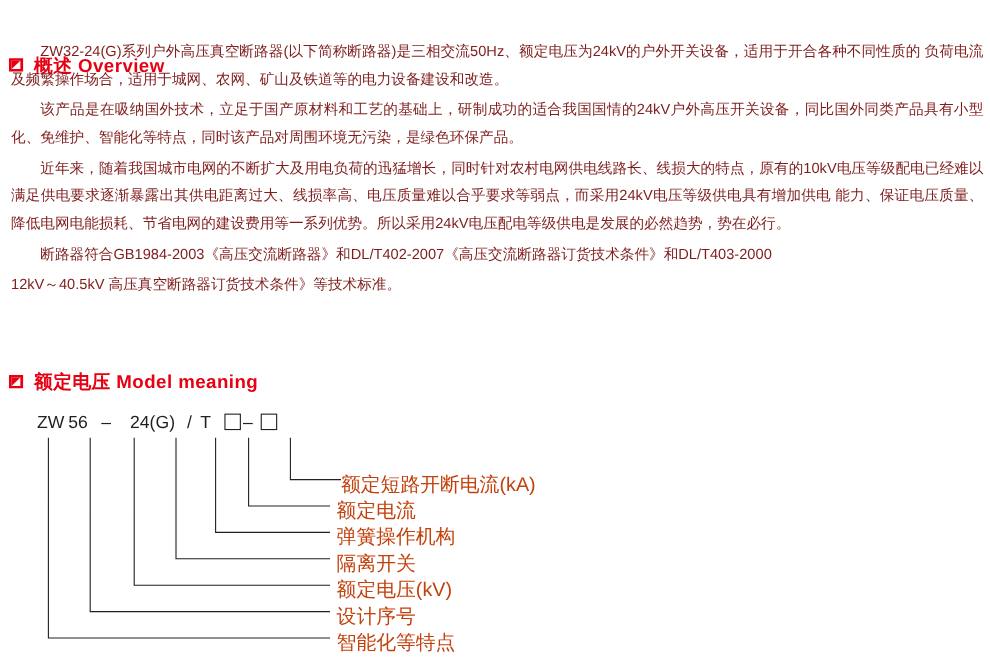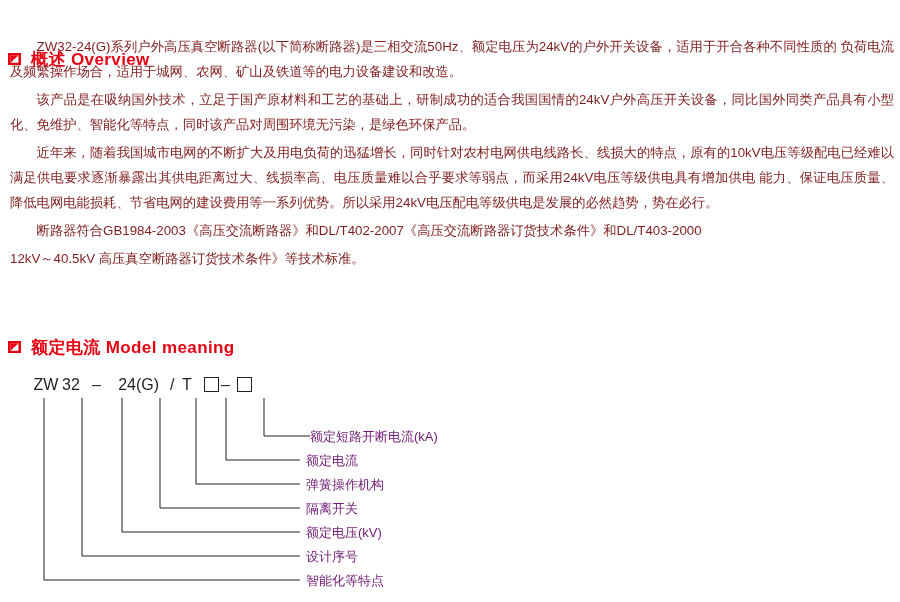--- a/index.html
+++ b/index.html
@@ -107,22 +107,22 @@
   .leader-svg {
     position: absolute;
     left: 0;
     top: 0;
     width: 900px;
     height: 228px;
   }
 
   .leader-label {
     position: absolute;
-    font-size: 13px;
-    color: #701a75;
+    font-size: 18px;
+    color: #c2410c;
     white-space: nowrap;
   }
 </style>
 </head>
 <body>
 
 <div class="page">
 
   <div class="section-head" id="overview-head">
     <span class="sec-mark">
@@ -144,27 +144,27 @@
   </div>
 
   <div class="section-head" id="model-head">
     <span class="sec-mark">
       <svg width="15" height="15" viewBox="0 0 15 15">
         <polygon points="0,1 13,1 13,13 0,13" fill="#e60012"></polygon>
         <polygon points="2.5,3.2 10.5,3.2 10.5,10.8 2.5,10.8" fill="#ffffff"></polygon>
         <polygon points="2.5,3.2 10.5,3.2 2.5,10.8" fill="#e60012"></polygon>
       </svg>
     </span>
-    <span class="sec-title">额定电流 Model meaning</span>
+    <span class="sec-title">额定电压 Model meaning</span>
   </div>
 
   <div class="model-block">
 
     <div class="code-row">
-      <span class="code-zw">ZW</span><span class="code-32">32</span><span class="code-dash">–</span><span class="code-24">24</span><span class="code-g">(G)</span><span class="code-sl">/</span><span class="code-t">T</span><span class="box"></span><span class="code-dash">–</span><span class="box"></span>
+      <span class="code-zw">ZW</span><span class="code-32">56</span><span class="code-dash">–</span><span class="code-24">24</span><span class="code-g">(G)</span><span class="code-sl">/</span><span class="code-t">T</span><span class="box"></span><span class="code-dash">–</span><span class="box"></span>
     </div>
 
     <svg class="leader-svg" viewBox="0 0 900 228">
       <g stroke="#231f20" stroke-width="1" fill="none">
 
         <path d="M264,26 L264,64 L310,64"></path>
 
         <path d="M226,26 L226,88 L300,88"></path>
 
         <path d="M196,26 L196,112 L300,112"></path>

